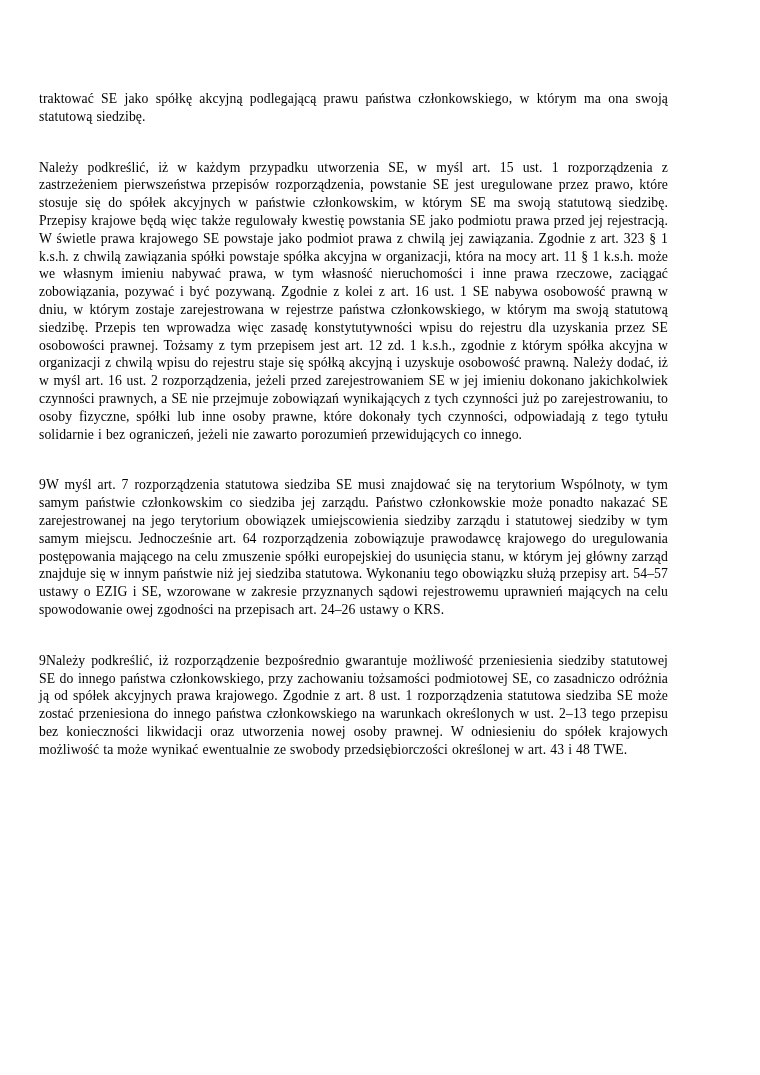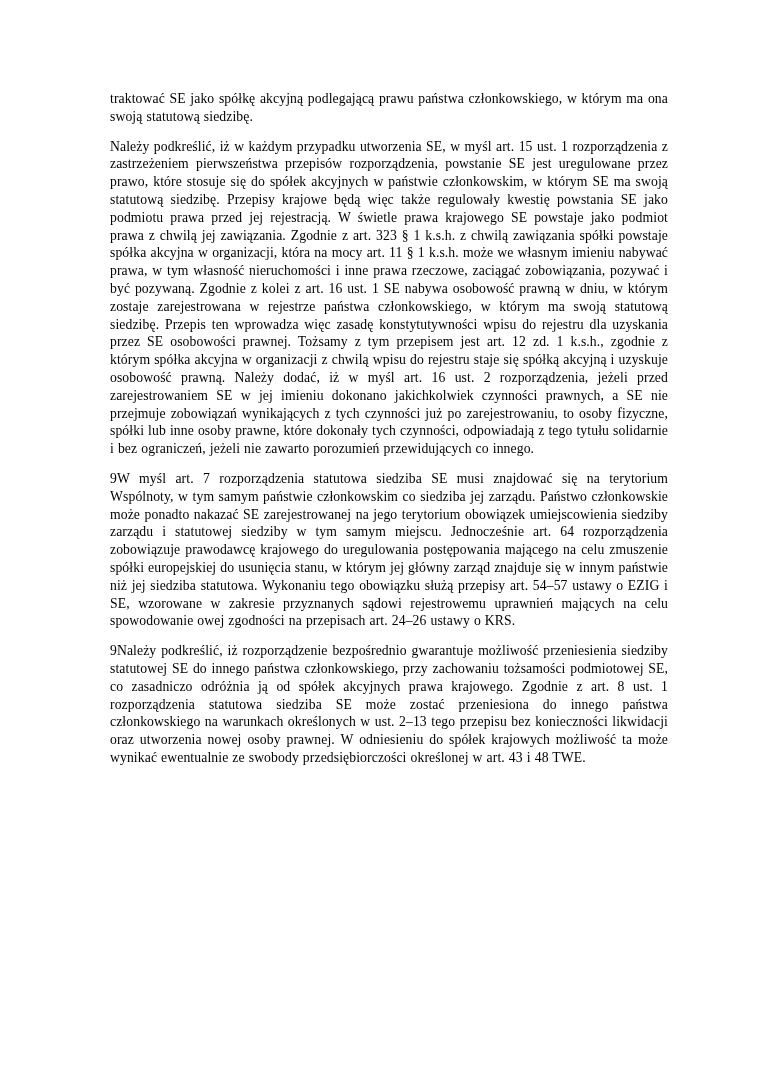--- a/index.html
+++ b/index.html
@@ -6,35 +6,35 @@
     margin: 0;
     padding: 0;
     background: #ffffff;
   }
   .page {
     position: relative;
     width: 760px;
     height: 1075px;
     background: #ffffff;
     box-sizing: border-box;
-    padding: 90px 92px 0 110px;
+    padding: 90px 92px 0 39px;
     font-family: "Liberation Serif", "DejaVu Serif", serif;
     color: #000000;
     overflow: hidden;
   }
   .doc-body p {
     margin: 0 0 0 0;
     font-size: 13.7px;
     line-height: 17.8px;
     text-align: justify;
     letter-spacing: 0.1px;
     word-spacing: 0.5px;
   }
   .doc-body p + p {
-    margin-top: 12px;
+    margin-top: 33px;
   }
 </style>
 </head>
 <body>
 
 <div class="page">
   <div class="doc-body">
     <p>traktować SE jako spółkę akcyjną podlegającą prawu państwa członkowskiego, w którym ma ona swoją statutową siedzibę.</p>
     <p>Należy podkreślić, iż w każdym przypadku utworzenia SE, w myśl art. 15 ust. 1 rozporządzenia z zastrzeżeniem pierwszeństwa przepisów rozporządzenia, powstanie SE jest uregulowane przez prawo, które stosuje się do spółek akcyjnych w państwie członkowskim, w którym SE ma swoją statutową siedzibę. Przepisy krajowe będą więc także regulowały kwestię powstania SE jako podmiotu prawa przed jej rejestracją. W świetle prawa krajowego SE powstaje jako podmiot prawa z chwilą jej zawiązania. Zgodnie z art. 323 §  1 k.s.h. z chwilą zawiązania spółki powstaje spółka akcyjna w organizacji, która na mocy art. 11 §  1 k.s.h. może we własnym imieniu nabywać prawa, w tym własność nieruchomości i inne prawa rzeczowe, zaciągać zobowiązania, pozywać i być pozywaną. Zgodnie z kolei z art. 16 ust. 1 SE nabywa osobowość prawną w dniu, w którym zostaje zarejestrowana w rejestrze państwa członkowskiego, w którym ma swoją statutową siedzibę. Przepis ten wprowadza więc zasadę konstytutywności wpisu do rejestru dla uzyskania przez SE osobowości prawnej. Tożsamy z tym przepisem jest art. 12 zd. 1 k.s.h., zgodnie z którym spółka akcyjna w organizacji z chwilą wpisu do rejestru staje się spółką akcyjną i uzyskuje osobowość prawną. Należy dodać, iż w myśl art. 16 ust. 2 rozporządzenia, jeżeli przed zarejestrowaniem SE w jej imieniu dokonano jakichkolwiek czynności prawnych, a SE nie przejmuje zobowiązań wynikających z tych czynności już po zarejestrowaniu, to osoby fizyczne, spółki lub inne osoby prawne, które dokonały tych czynności, odpowiadają z tego tytułu solidarnie i bez ograniczeń, jeżeli nie zawarto porozumień przewidujących co innego.</p>
     <p>9W myśl art. 7 rozporządzenia statutowa siedziba SE musi znajdować się na terytorium Wspólnoty, w tym samym państwie członkowskim co siedziba jej zarządu. Państwo członkowskie może ponadto nakazać SE zarejestrowanej na jego terytorium obowiązek umiejscowienia siedziby zarządu i statutowej siedziby w tym samym miejscu. Jednocześnie art. 64 rozporządzenia zobowiązuje prawodawcę krajowego do uregulowania postępowania mającego na celu zmuszenie spółki europejskiej do usunięcia stanu, w którym jej główny zarząd znajduje się w innym państwie niż jej siedziba statutowa. Wykonaniu tego obowiązku służą przepisy art. 54–57 ustawy o EZIG i SE, wzorowane w zakresie przyznanych sądowi rejestrowemu uprawnień mających na celu spowodowanie owej zgodności na przepisach art. 24–26 ustawy o KRS.</p>

